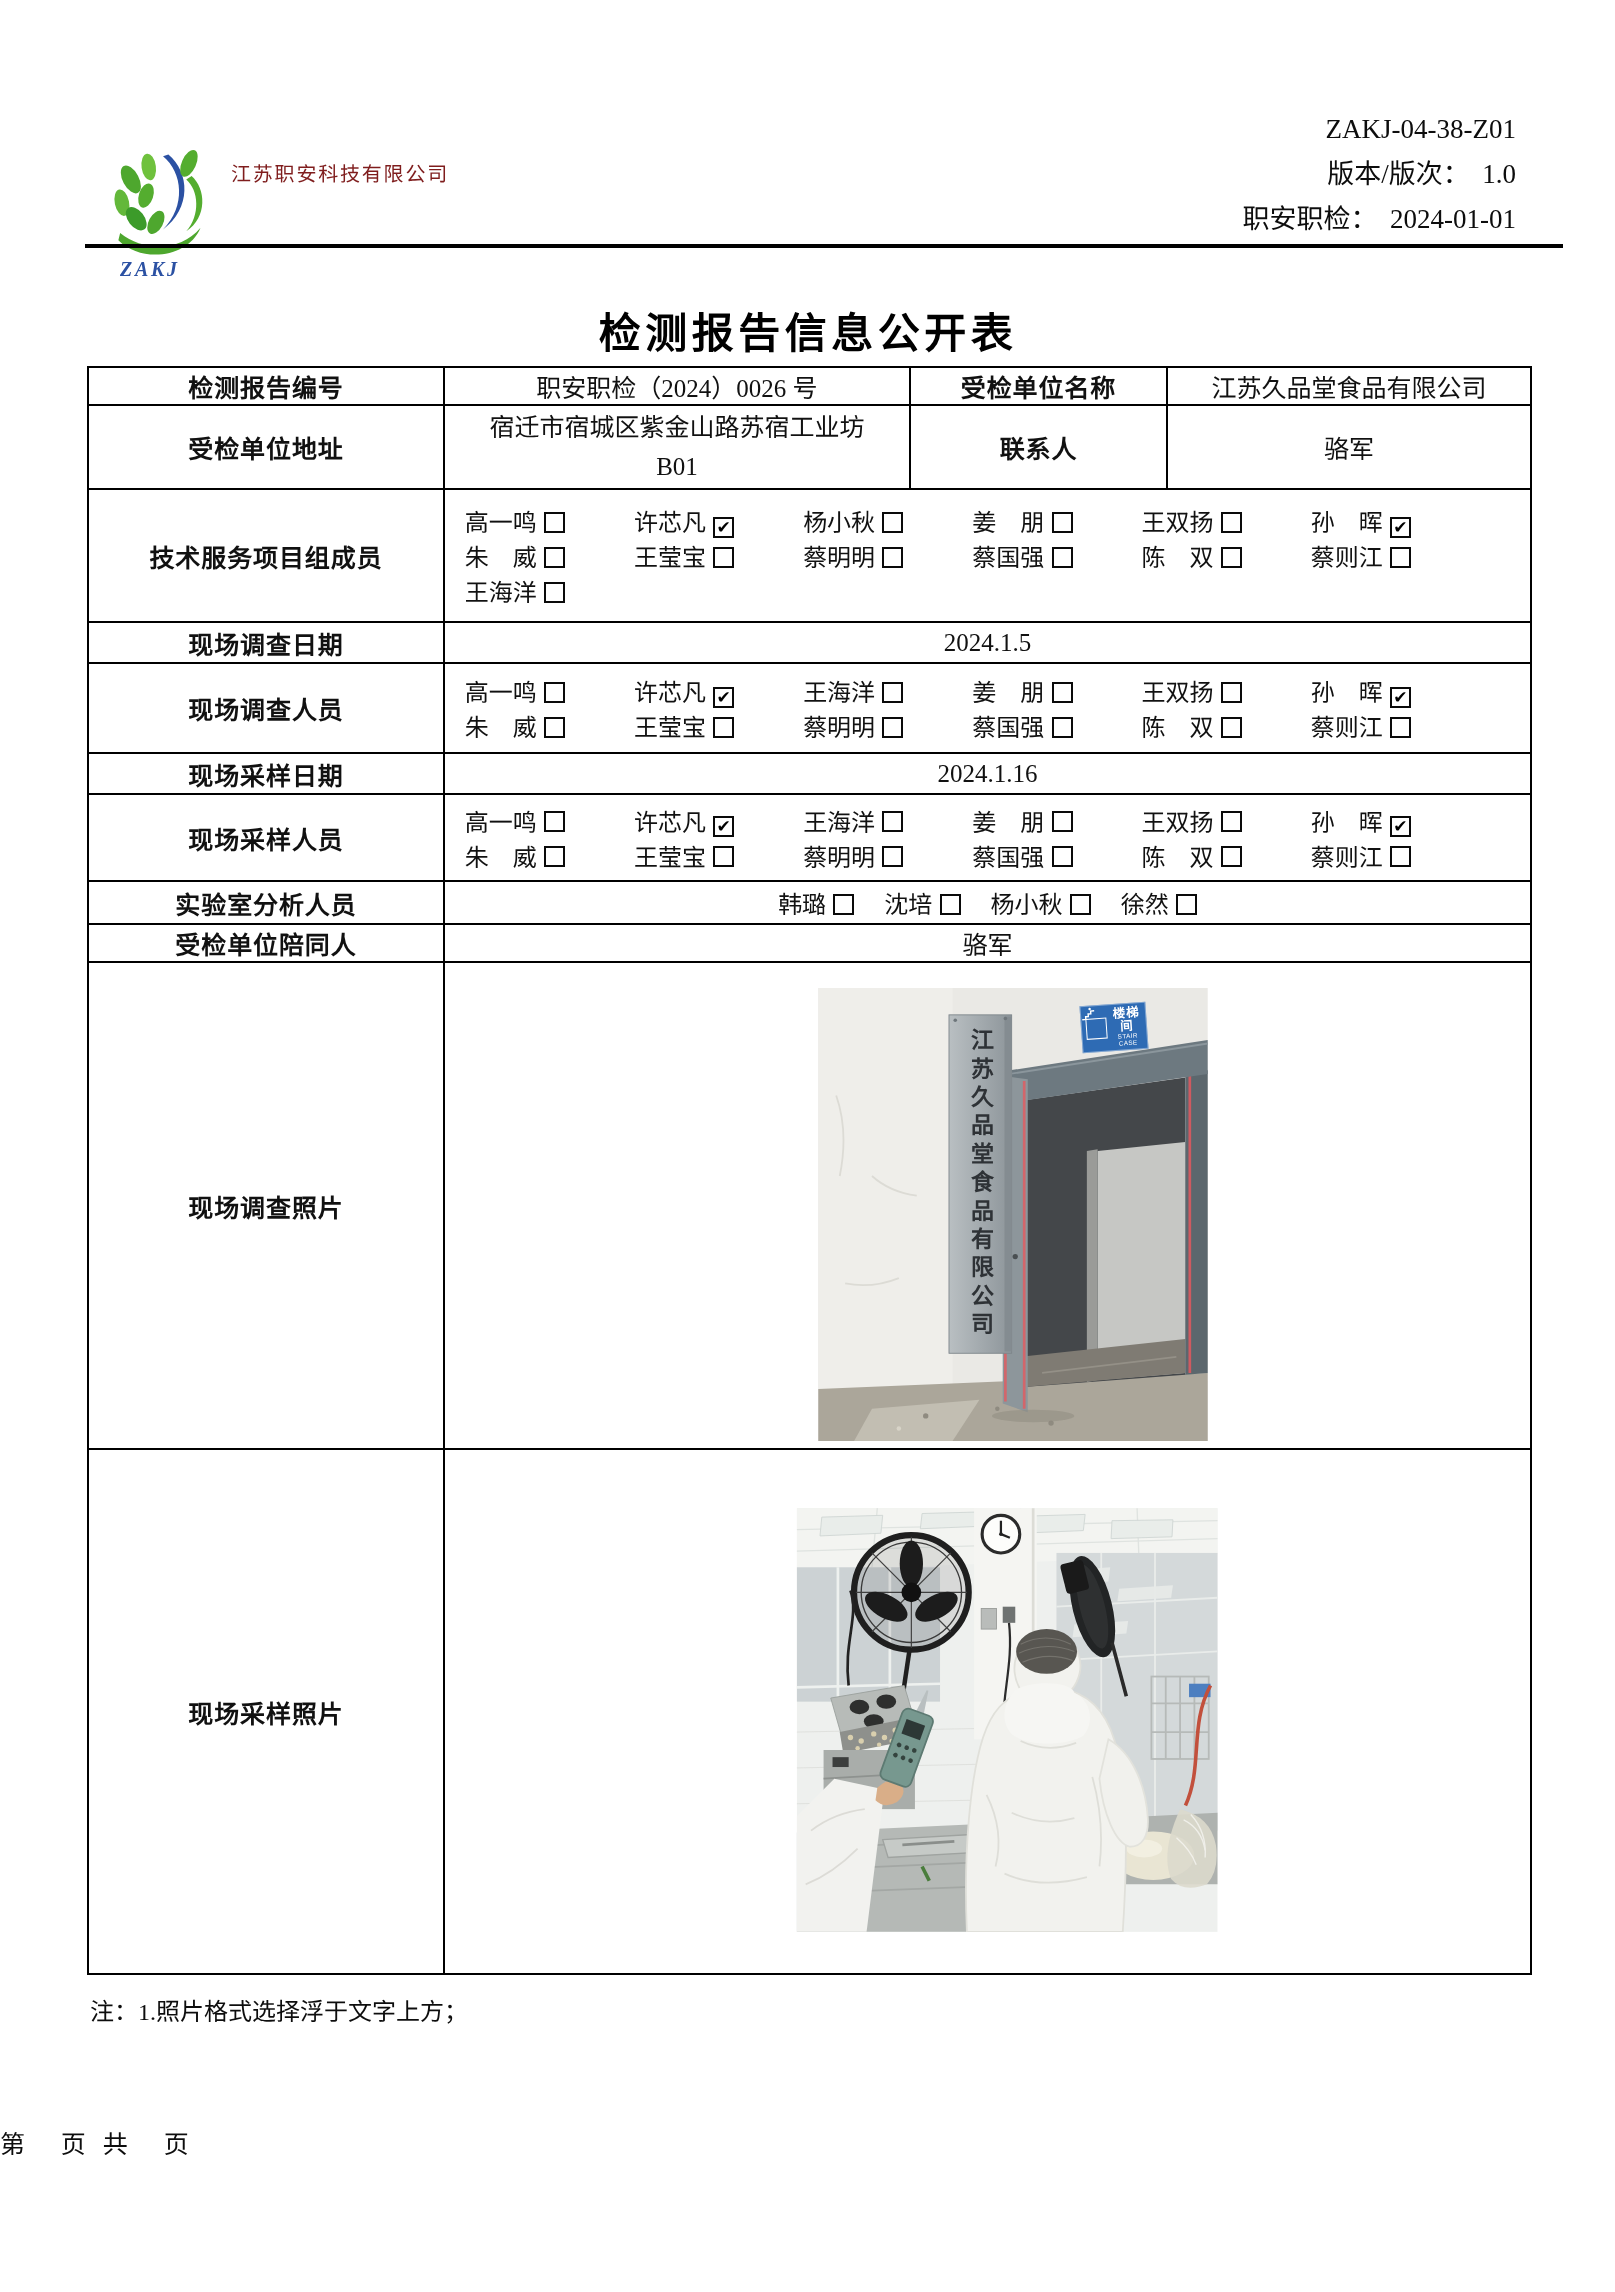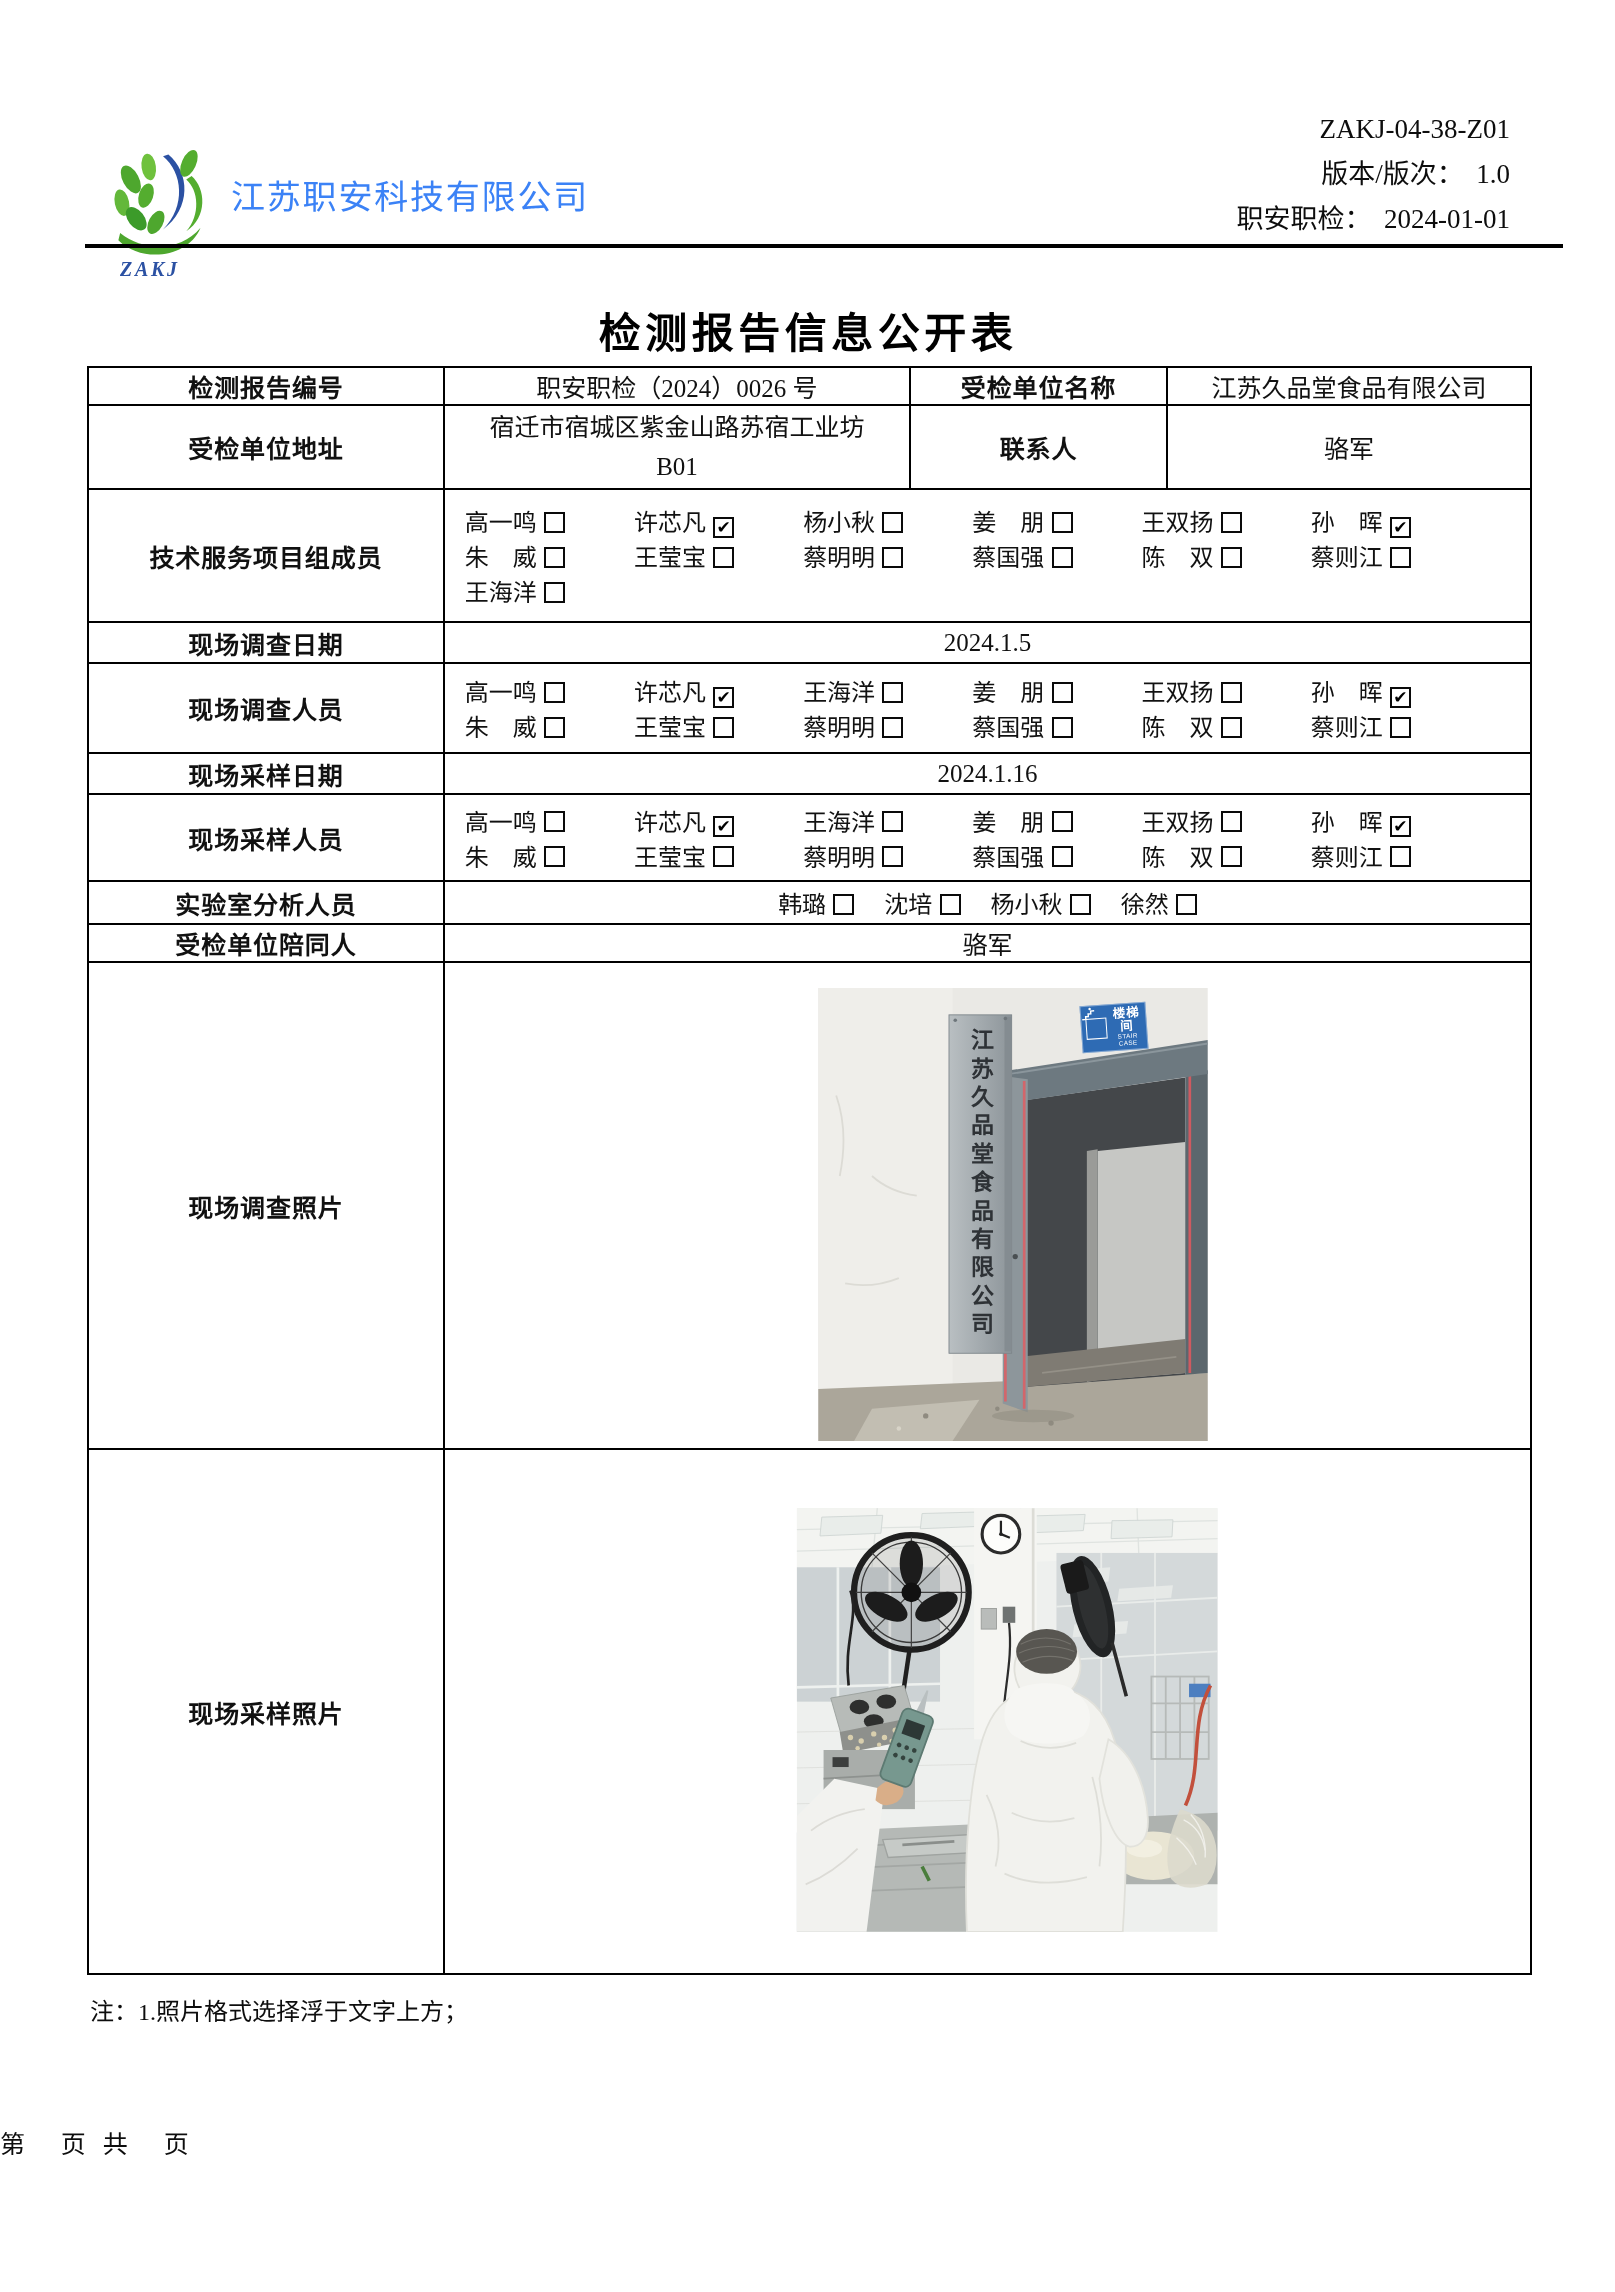--- a/index.html
+++ b/index.html
@@ -3,22 +3,22 @@
 <meta charset="utf-8">
 <style>
   html,body{margin:0;padding:0;background:#ffffff;}
   .page{position:relative;width:1616px;height:2293px;background:#fff;overflow:hidden;
         font-family:"Liberation Serif","DejaVu Serif",serif;color:#111;}
 
   
   .logo-wrap{position:absolute;left:104px;top:133px;width:152px;height:134px;}
   .logo-zakj{position:absolute;left:120px;top:258px;font-size:20px;font-weight:bold;font-style:italic;
              letter-spacing:2.7px;color:#2b51a3;}
-  .company-name{position:absolute;left:231px;top:170px;font-size:34px;letter-spacing:1.8px;color:#3b82f6;}
-  .hdr-right{position:absolute;right:106px;top:107px;text-align:right;font-size:27px;line-height:45px;color:#0d0d0d;margin-left:40px;}
+  .company-name{position:absolute;left:231px;top:158px;font-size:20px;letter-spacing:1.8px;color:#7f1d1d;}
+  .hdr-right{position:absolute;right:100px;top:107px;text-align:right;font-size:27px;line-height:45px;color:#0d0d0d;margin-left:40px;}
   .hdr-line{white-space:nowrap;}
   .hdr-line .v{margin-left:12.5px;}
   .hdr-rule{position:absolute;left:85px;top:244px;width:1478px;height:3.6px;background:#000;}
 
   
   .doc-title{position:absolute;left:0;top:299px;width:100%;text-align:center;
              font-size:42px;font-weight:bold;letter-spacing:4.5px;color:#000;}
 
   
   table.main{position:absolute;left:87px;top:366px;width:1443px;border-collapse:collapse;

